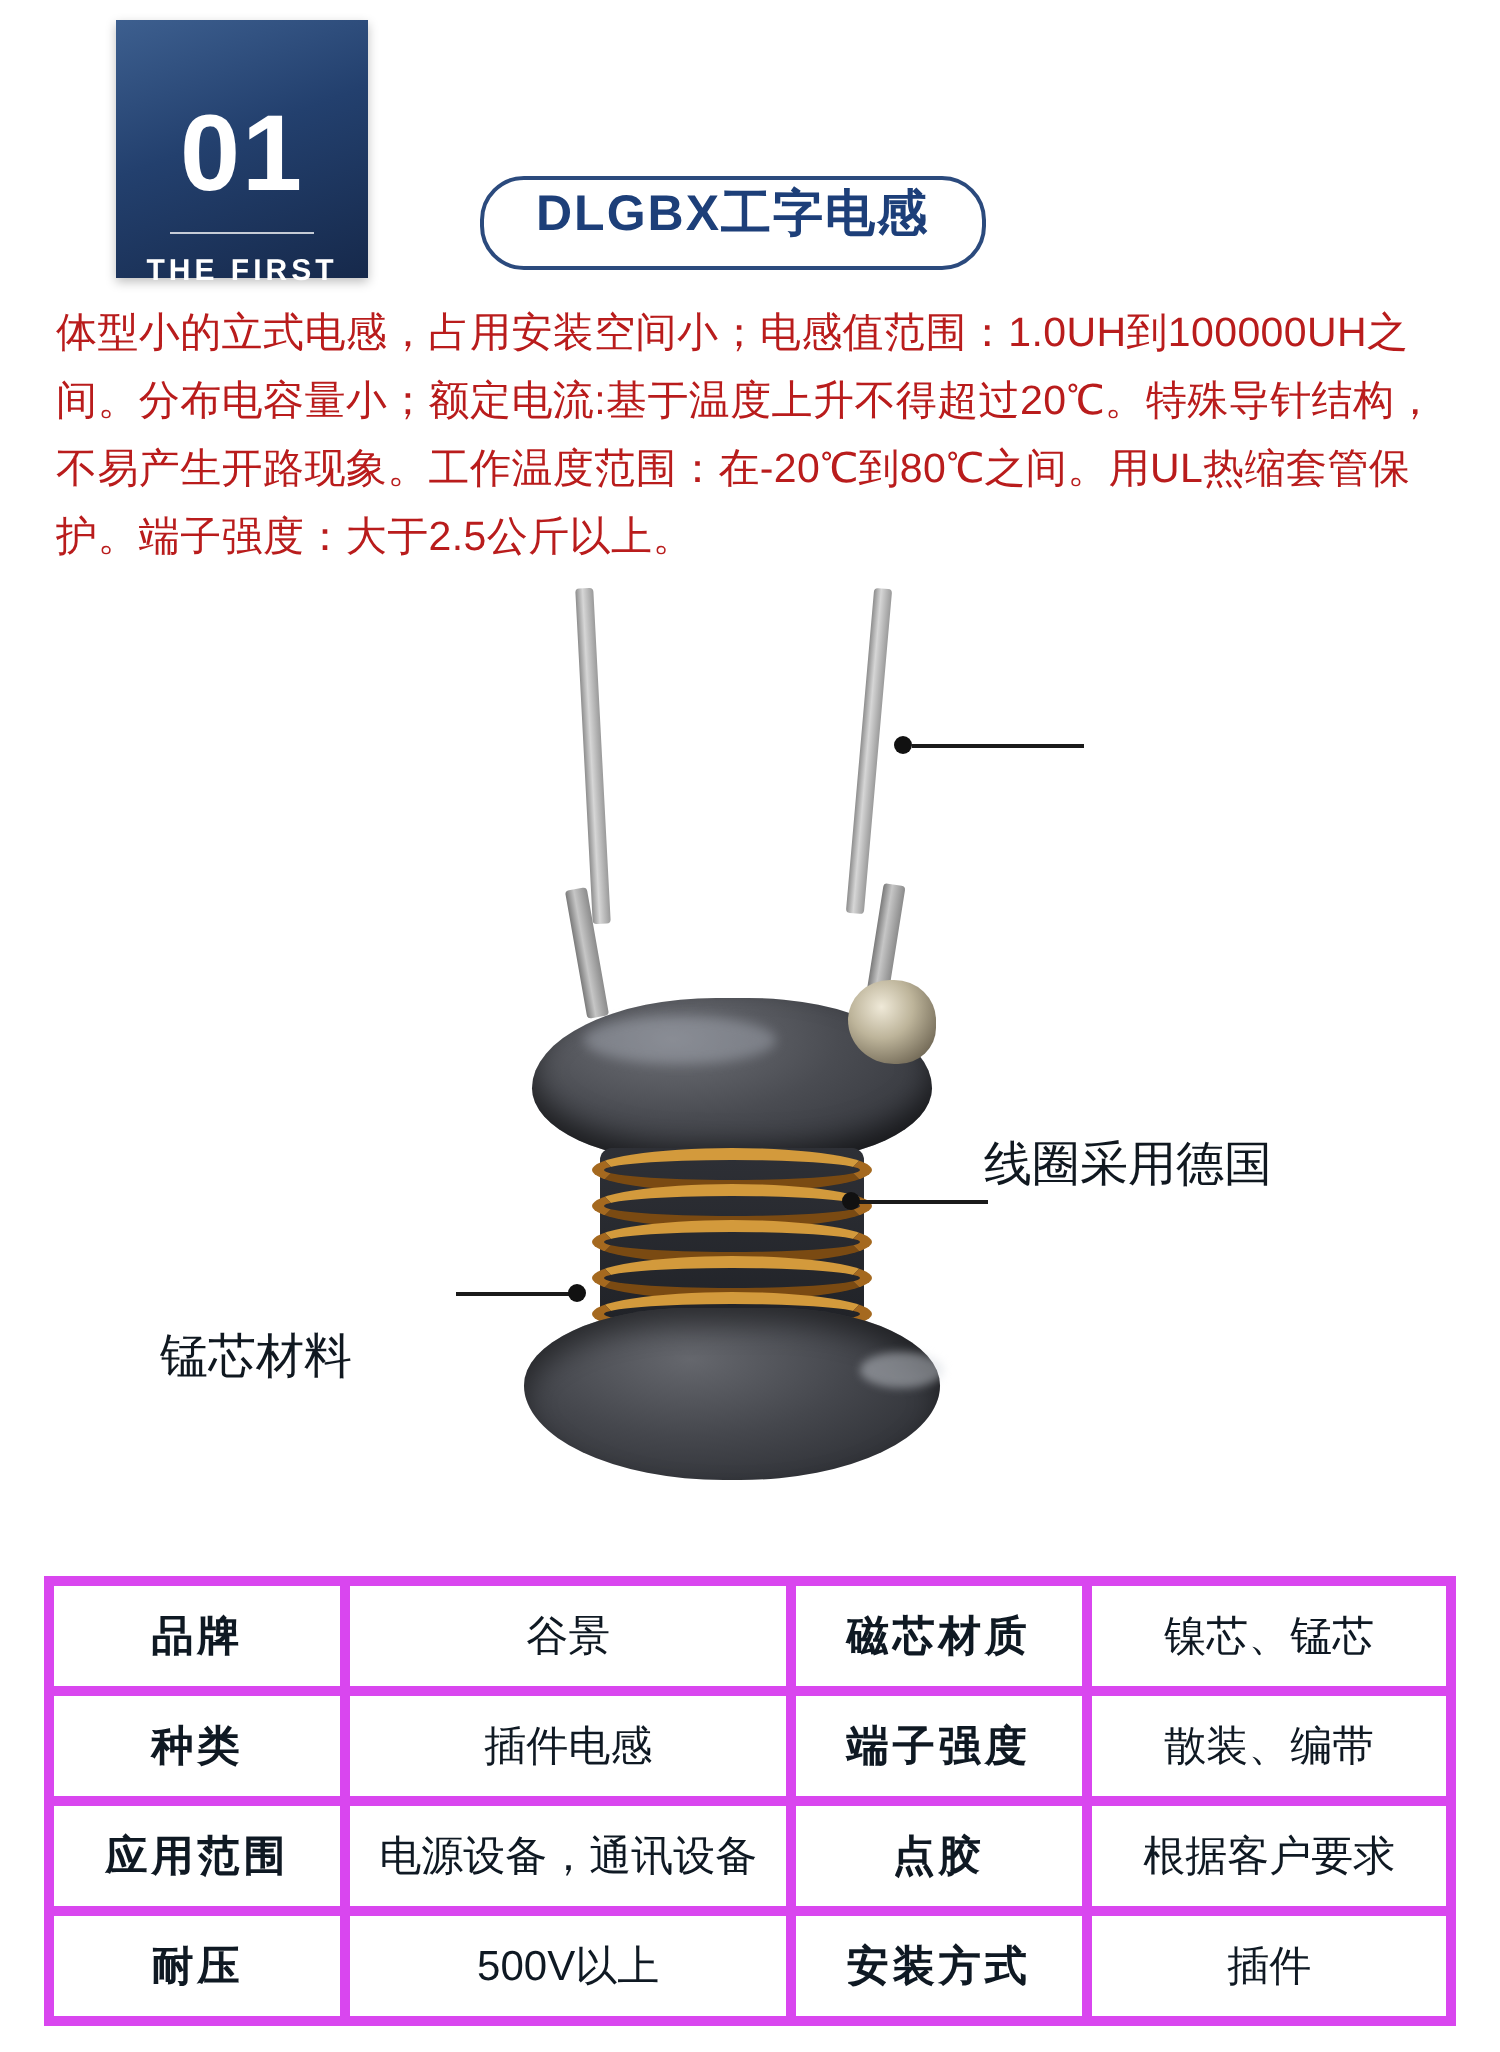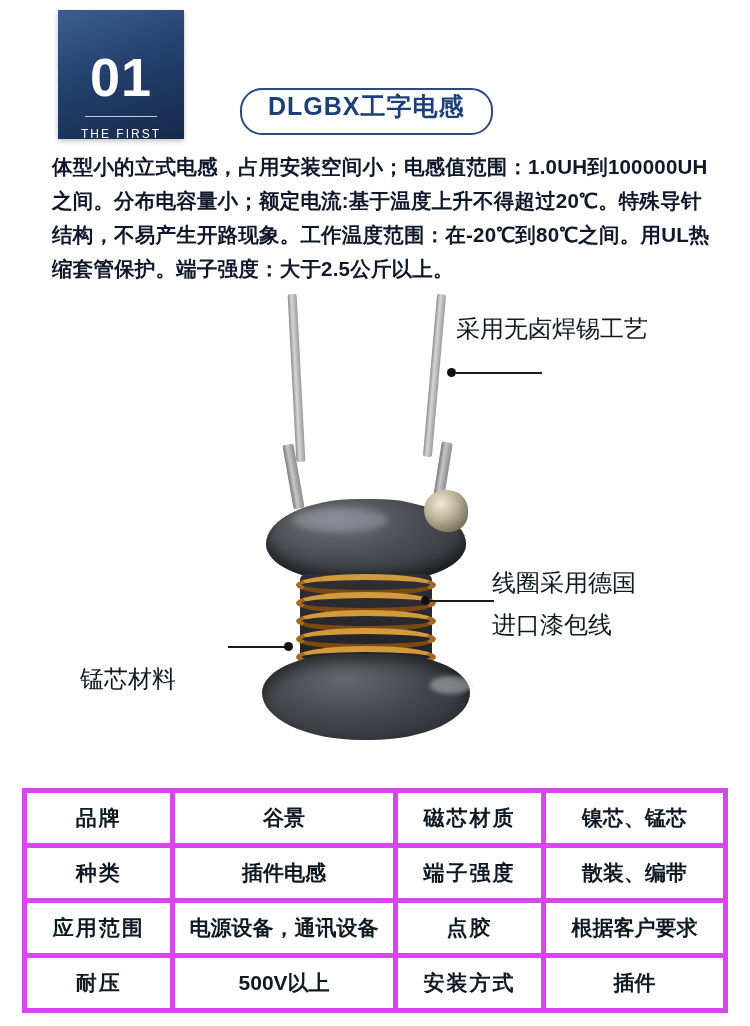--- a/index.html
+++ b/index.html
@@ -39,47 +39,46 @@
     padding-top: 40px;
     font-family: "Liberation Sans", sans-serif;
   }
   .badge-rule {
     width: 72px;
     height: 1px;
     background: rgba(255,255,255,0.75);
     margin: 12px auto 10px auto;
   }
   .badge-sub {
-    font-size: 12px;
+    font-size: 15px;
     letter-spacing: 2px;
-    font-weight: normal;
+    font-weight: bold;
   }
   .title-pill {
     position: absolute;
     left: 240px;
     top: 88px;
     padding: 0 26px 10px 26px;
     border: 2px solid #2b4a7d;
     border-radius: 22px;
     background: #ffffff;
     color: #1d3f79;
     font-size: 25px;
     font-weight: bold;
     letter-spacing: 1px;
     white-space: nowrap;
   }
 
   
   .desc {
-    margin: 0 30px 0 52px;
+    margin: 0 30px 0 28px;
     font-size: 20.5px;
     line-height: 34px;
-    color: #0f172a;
+    color: #b91c1c;
     letter-spacing: 0.2px;
-    font-weight: bold;
   }
 
   
   .photo {
     position: relative;
     width: 750px;
     height: 450px;
     margin-top: 8px;
   }
   .photo-bg {
@@ -251,21 +250,21 @@
     vertical-align: middle;
     font-size: 21px;
     color: #0f1923;
   }
   td.key {
     font-weight: bold;
     font-size: 22px;
     letter-spacing: 2px;
     width: 140px;
   }
-  td.val { font-size: 20px; font-weight: bold; }
+  td.val { font-size: 20px; }
   td.val-wide { width: 213px; }
   td.val-narrow { width: 173px; }
 </style>
 </head>
 <body>
 
 <div class="header">
   <div class="badge">
     <div class="badge-number">01</div>
     <div class="badge-rule"></div>
@@ -293,26 +292,24 @@
     <div class="coil-turn" style="top:2px;"></div>
     <div class="coil-turn" style="top:20px;"></div>
     <div class="coil-turn" style="top:38px;"></div>
     <div class="coil-turn" style="top:56px;"></div>
     <div class="coil-turn" style="top:74px;"></div>
   </div>
 
   <div class="flange-bot"></div>
   <div class="flange-bot-hi"></div>
 
-  <div class="callout" style="left:456px; top:18px;">采用无卤焊锡工艺</div>
   <div class="leader" style="left:456px; top:78px; width:86px;"></div>
   <div class="dot" style="left:447px; top:74px;"></div>
 
   <div class="callout" style="left:492px; top:272px;">线圈采用德国</div>
-  <div class="callout" style="left:492px; top:314px;">进口漆包线</div>
   <div class="leader" style="left:428px; top:306px; width:66px;"></div>
   <div class="dot" style="left:421px; top:302px;"></div>
 
   <div class="callout" style="left:80px; top:368px;">锰芯材料</div>
   <div class="leader" style="left:228px; top:352px; width:62px;"></div>
   <div class="dot" style="left:284px; top:348px;"></div>
 </div>
 
 <div class="table-wrap">
   <table class="spec">

